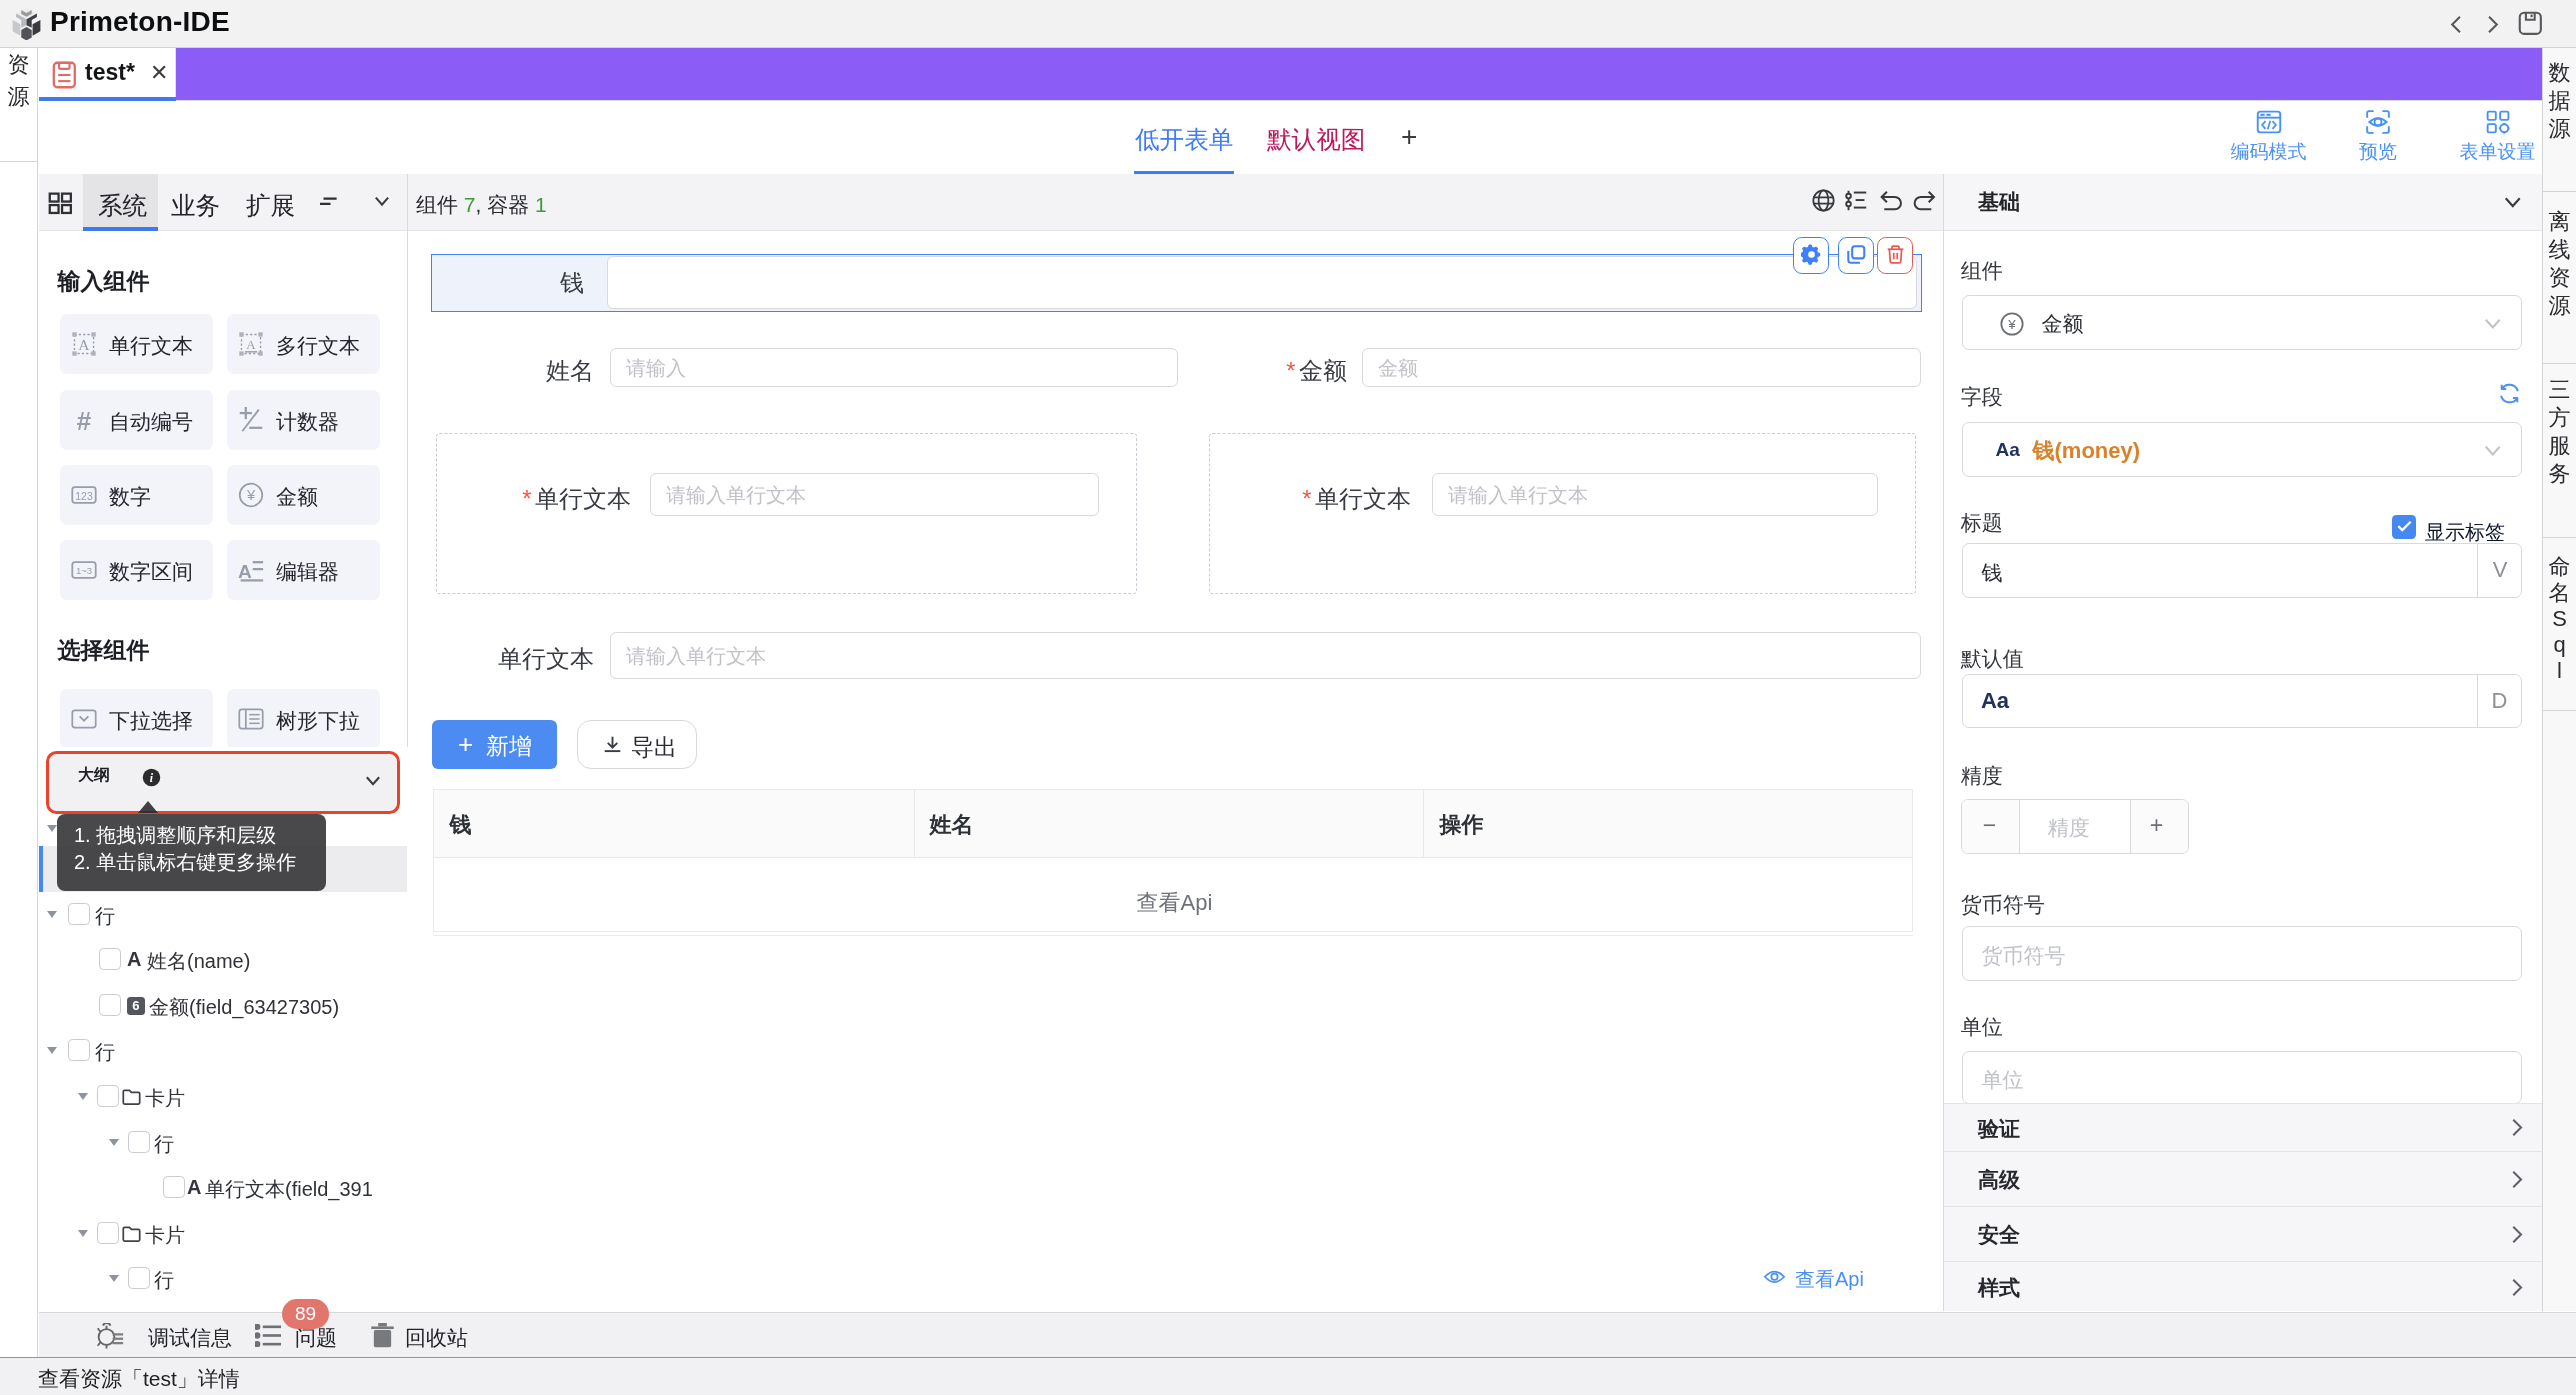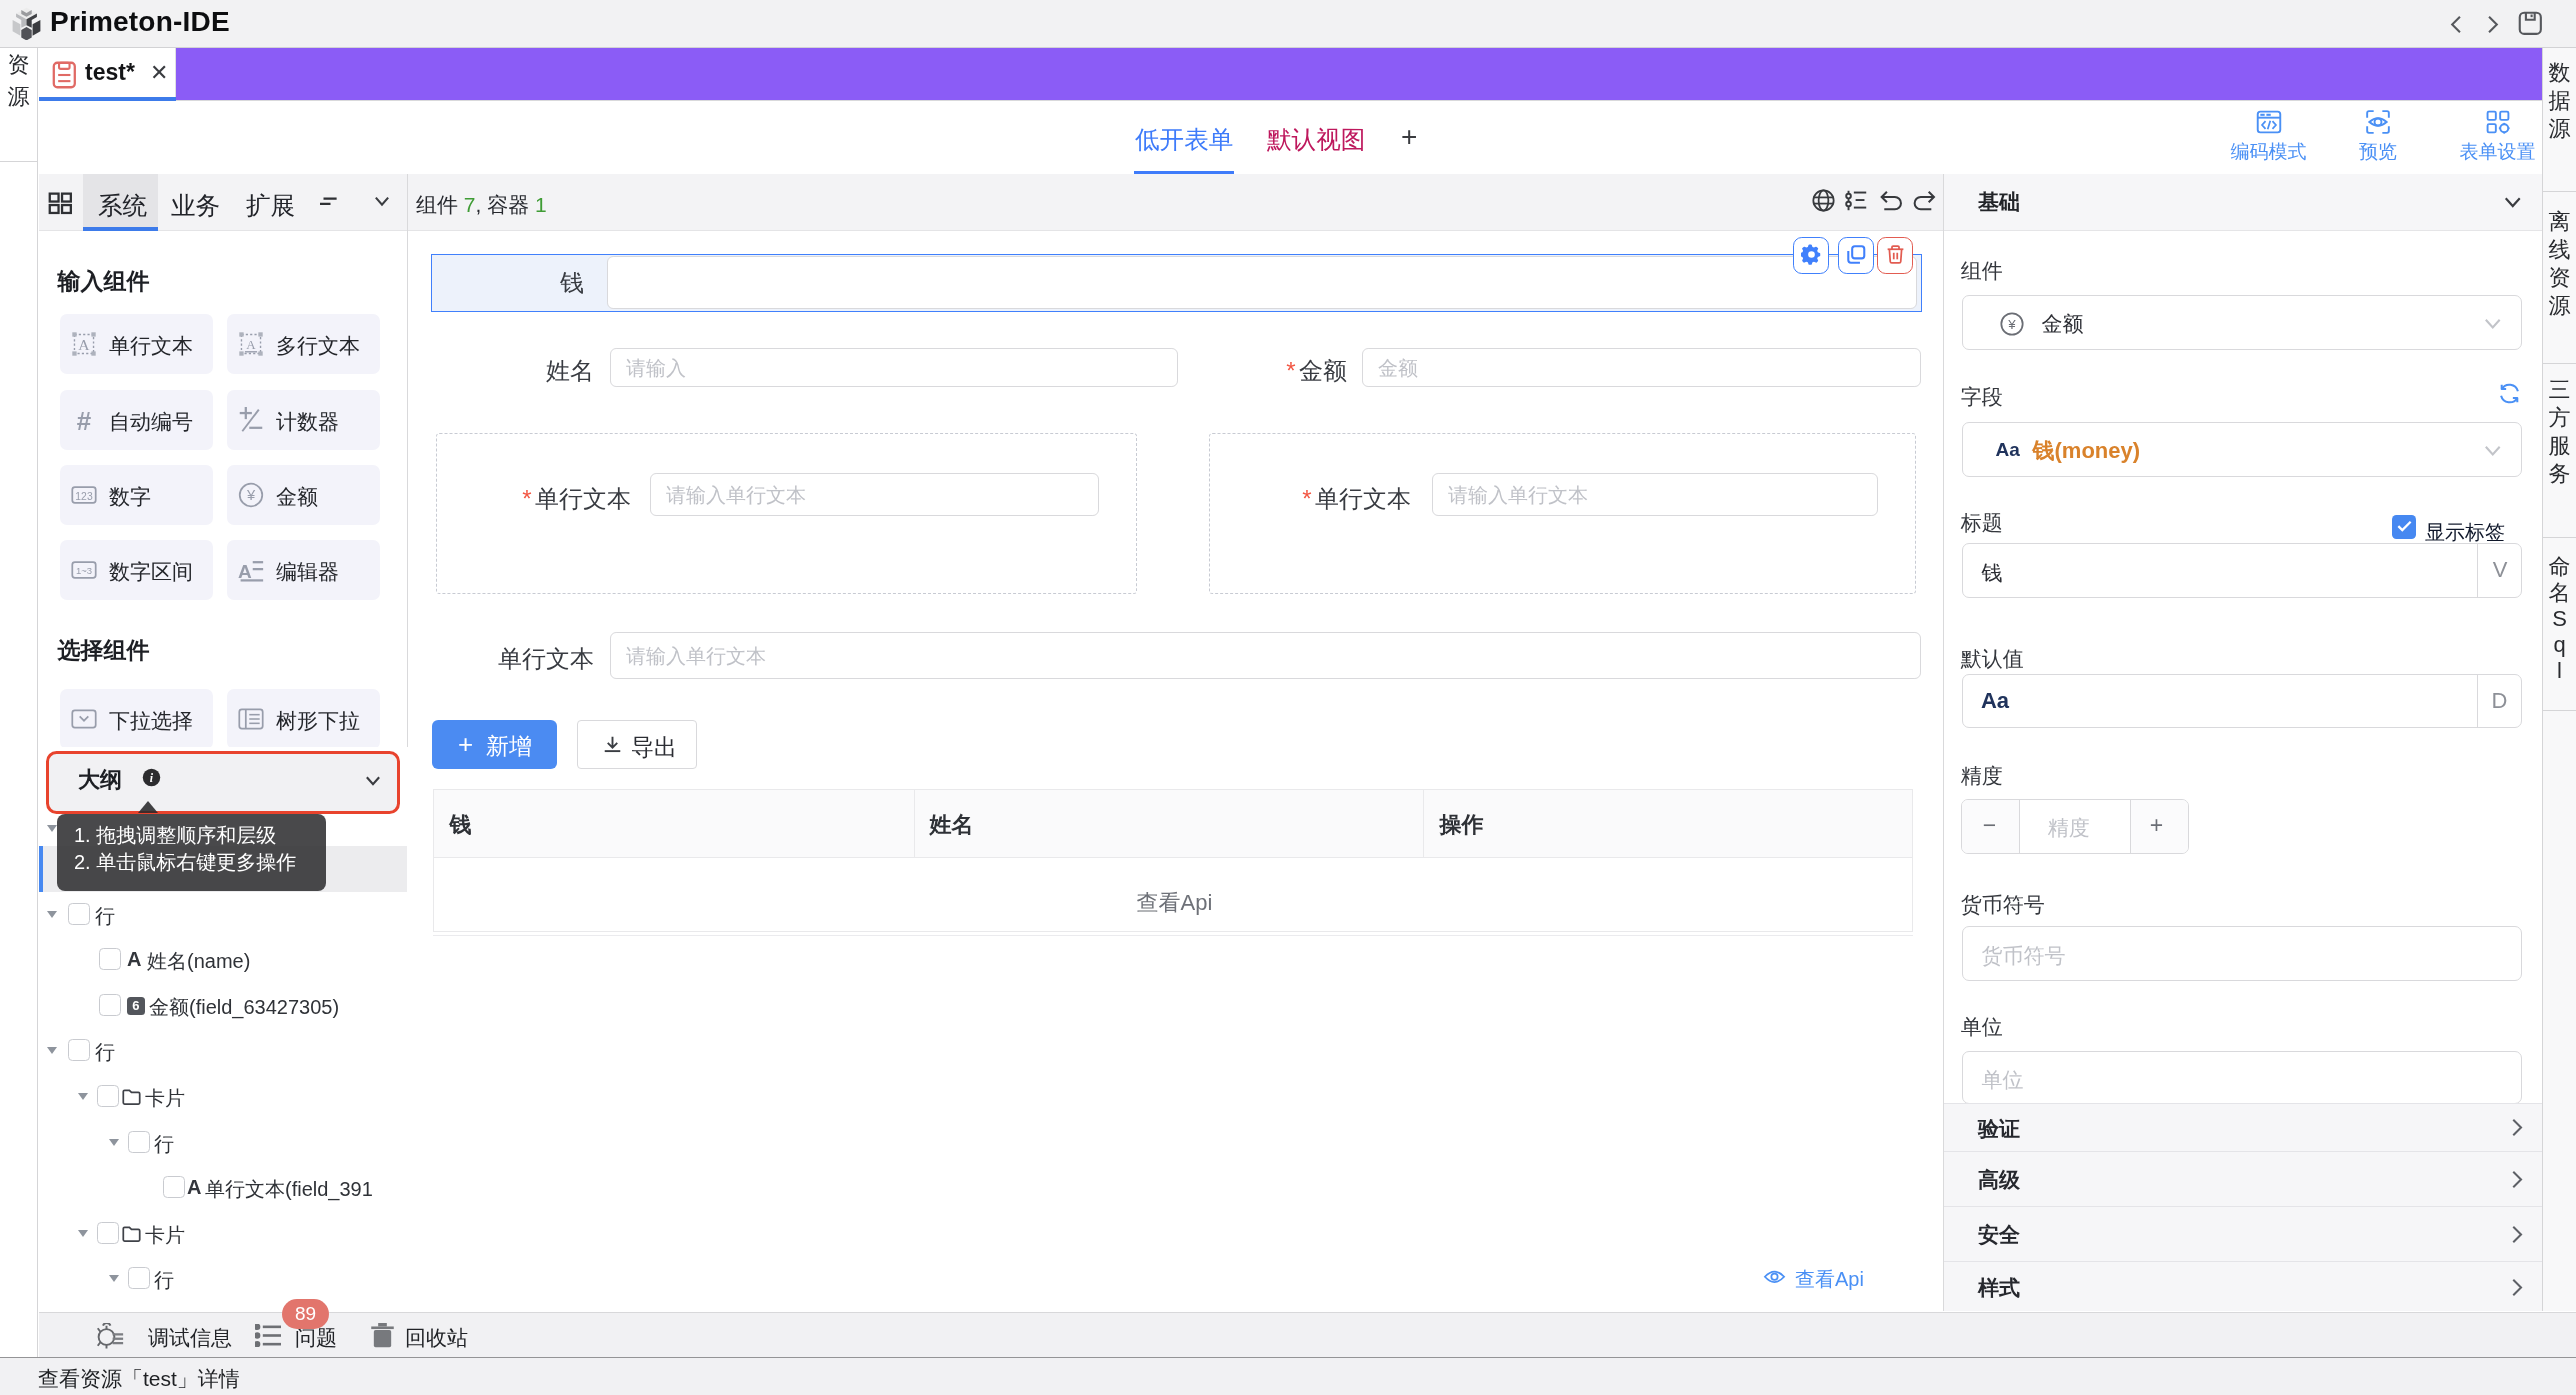--- a/index.html
+++ b/index.html
@@ -39,21 +39,21 @@
 #seltab { position:absolute; left:44px; top:0; width:75px; height:53px; background:#e4e4e7; }
 #seltabu { position:absolute; left:44px; top:53px; width:75px; height:4.4px; background:#3d7bea; }
 .ltab { position:absolute; top:15px; font-size:24.6px; color:#212329; }
 
 .ptitle { position:absolute; left:18.4px; font-size:23px; font-weight:bold; color:#1d1f24; }
 .pbtn { position:absolute; width:153px; height:60px; background:#f3f3fa; border-radius:7px; }
 .pbtn .ic { position:absolute; left:11.4px; top:16.7px; width:26px; height:26px; color:#989dab; }
 .pbtn .lb { position:absolute; left:49px; top:17.5px; font-size:21px; color:#24262b; }
 
 #outline { position:absolute; left:7px; top:3.5px; width:354px; height:63px; background:#f1f1f3; border:3.5px solid #e8432d; border-radius:10.5px; }
-#outline .ot { position:absolute; left:29px; top:11.4px; font-size:22px; font-weight:bold; color:#1d1f24; }
+#outline .ot { position:absolute; left:29px; top:11.4px; font-size:16px; font-weight:bold; color:#1d1f24; }
 
 .trow { position:absolute; left:0; height:46px; width:368px; }
 .trow .caret { position:absolute; top:19px; width:0; height:0; border-left:5.7px solid transparent; border-right:5.7px solid transparent; border-top:7px solid #8e949d; }
 .trow .cb { position:absolute; top:11.4px; width:22px; height:22px; border:0.9px solid #c9cbd0; border-radius:4.4px; background:#fff; }
 .trow .tl { position:absolute; top:10.5px; font-size:20px; color:#2f3237; white-space:nowrap; }
 .trow .ab { position:absolute; top:11.4px; font-size:20px; font-weight:bold; color:#33363c; }
 
 #canvas { left:408px; top:174px; width:1536px; height:1137px; background:#fff; border-right:0.9px solid #d9d9db; }
 #chead { position:absolute; left:0; top:0; width:1535px; height:57px; }
 #cstat { position:absolute; left:8px; top:16.7px; font-size:21px; color:#26282e; }
@@ -64,21 +64,21 @@
 .req { color:#f25643; padding-right:3.5px; }
 .finput { position:absolute; border:0.9px solid #d9d9dc; border-radius:6.1px; background:#fff; }
 .finput .ph { position:absolute; left:15px; top:50%; transform:translateY(-50%); font-size:20px; color:#c0c2c8; white-space:nowrap; }
 #selrow { position:absolute; left:23px; top:80px; width:1491px; height:58px; border:1.8px solid #4080fc; background:#edf2fb; }
 #selrow .inp { position:absolute; left:175px; top:0.9px; width:1310px; height:53px; background:#fff; border:0.9px solid #d9d9dc; border-radius:6.1px; }
 #selrow .lb { position:absolute; left:0; top:12.3px; width:152px; text-align:right; font-size:24px; color:#383b41; }
 .fbtn { position:absolute; width:36px; height:37px; background:#fff; border-radius:8.8px; }
 .card { position:absolute; top:259px; height:161px; border:1.8px dashed #c8cbd3; border-radius:3.5px; background:#fff; }
 
 #addbtn { position:absolute; left:24px; top:546px; width:125px; height:49px; background:#4b8bf2; border-radius:6.1px; color:#fff; font-size:23px; }
-#expbtn { position:absolute; left:169px; top:546px; width:120px; height:49px; background:#fff; border:0.9px solid #d9d9dc; border-radius:4px; color:#2b2d33; font-size:23px; }
+#expbtn { position:absolute; left:169px; top:546px; width:120px; height:49px; background:#fff; border:0.9px solid #d9d9dc; border-radius:14px; color:#2b2d33; font-size:23px; }
 
 #dtable { position:absolute; left:25.4px; top:615px; width:1480px; height:143px; border:0.9px solid #e9e9eb; }
 #dtable .hd { position:absolute; left:0; top:0; width:1478px; height:68px; background:#fafafb; border-bottom:0.9px solid #e9e9eb; }
 #dtable .hc { position:absolute; top:20px; font-size:22px; font-weight:bold; color:#2e3136; }
 #dtable .vline { position:absolute; top:0; width:0.9px; height:68px; background:#e9e9eb; }
 #nodata { position:absolute; left:0; top:98px; width:1480px; text-align:center; font-size:22px; color:#6e7178; }
 #apilink { position:absolute; left:1387px; top:1092px; font-size:20px; color:#4a90f5; }
 
 #rpanel { left:1944px; top:174px; width:598px; height:1137px; background:#fff; }
 #rphead { position:absolute; left:0; top:0; width:598px; height:57px; background:#f6f6f8; border-bottom:0.9px solid #e5e5e7; }

